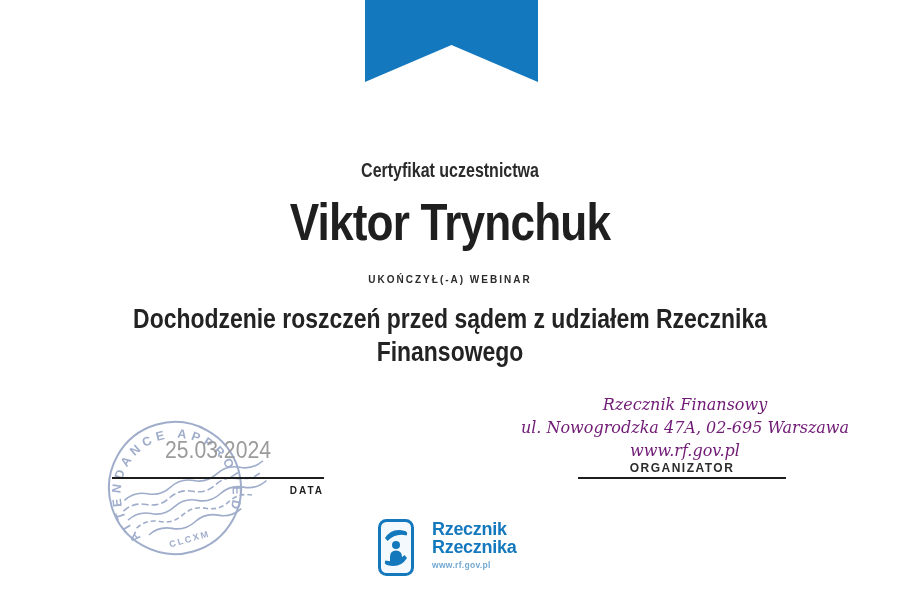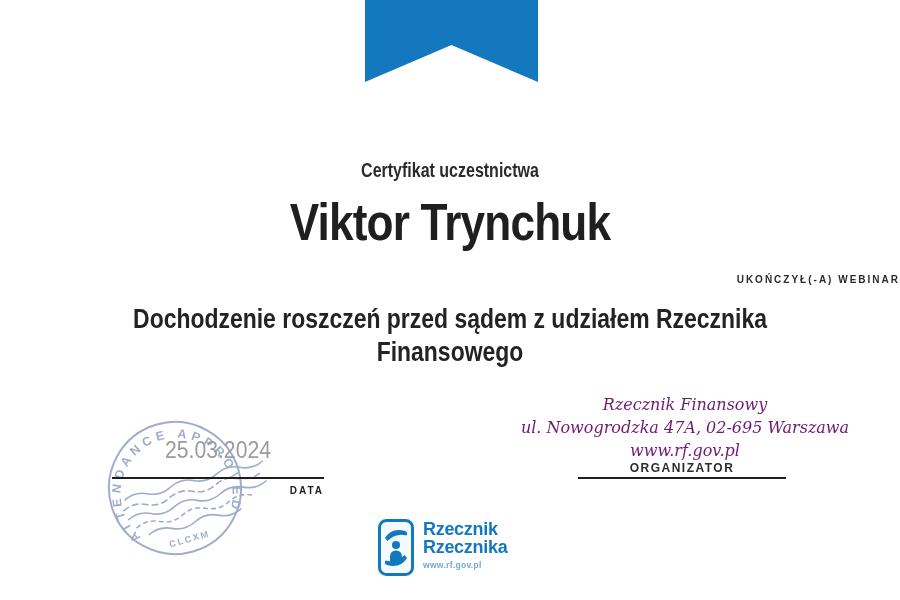--- a/index.html
+++ b/index.html
@@ -20,21 +20,21 @@
     position:absolute; top:159px; left:0; width:100%; text-align:center;
     font-size:20px; font-weight:700; color:#2b2b2b;
     transform:scaleX(0.80); transform-origin:center top;
   }
   .recipient-name {
     position:absolute; top:192px; left:0; width:100%; text-align:center;
     font-size:52px; font-weight:800; color:#1f1f1f; letter-spacing:-1px;
     transform:scaleX(0.85); transform-origin:center top;
   }
   .completion-label {
-    position:absolute; top:274px; left:0; width:100%; text-align:right;
+    position:absolute; top:274px; left:0; width:100%; text-align:center;
     font-size:10px; font-weight:700; letter-spacing:2px; color:#2b2b2b;
   }
   .webinar-title {
     position:absolute; top:303px; left:0; width:100%; text-align:center;
     font-size:27px; line-height:33px; font-weight:700; color:#232323;
     transform:scaleX(0.85); transform-origin:center top;
   }
   
   .org-block {
     position:absolute; left:520px; top:393px; width:330px; text-align:center;
@@ -54,21 +54,21 @@
     position:absolute; left:112px; top:437px; width:212px; text-align:center;
     font-size:23px; font-weight:500; color:#9b9b9b; z-index:2;
     transform:scaleX(0.92); transform-origin:center top;
   }
   
   .stamp-svg { position:absolute; left:93px; top:408px; z-index:0; }
   .stamp-ring-text { font-family:"Liberation Sans", sans-serif; font-size:12.5px; font-weight:600; letter-spacing:4.5px; fill:#95a4c5; }
   .stamp-code { font-family:"Liberation Sans", sans-serif; font-size:9px; font-weight:600; letter-spacing:2px; fill:#95a4c5; }
   
   .logo { position:absolute; left:378px; top:519px; display:flex; align-items:flex-start; z-index:2; }
-  .logo-text { margin-left:9px; padding-top:1px; }
+  .logo-text { margin-left:18px; padding-top:1px; }
   .logo-name { font-size:18px; line-height:18px; font-weight:700; color:#1478bd; letter-spacing:-0.3px; }
   .logo-site { margin-top:4px; font-size:8.5px; font-weight:700; color:#74a9d2; letter-spacing:0.3px; }
 </style>
 </head>
 <body>
 
 <div class="page">
 
   <div class="ribbon"></div>
 

